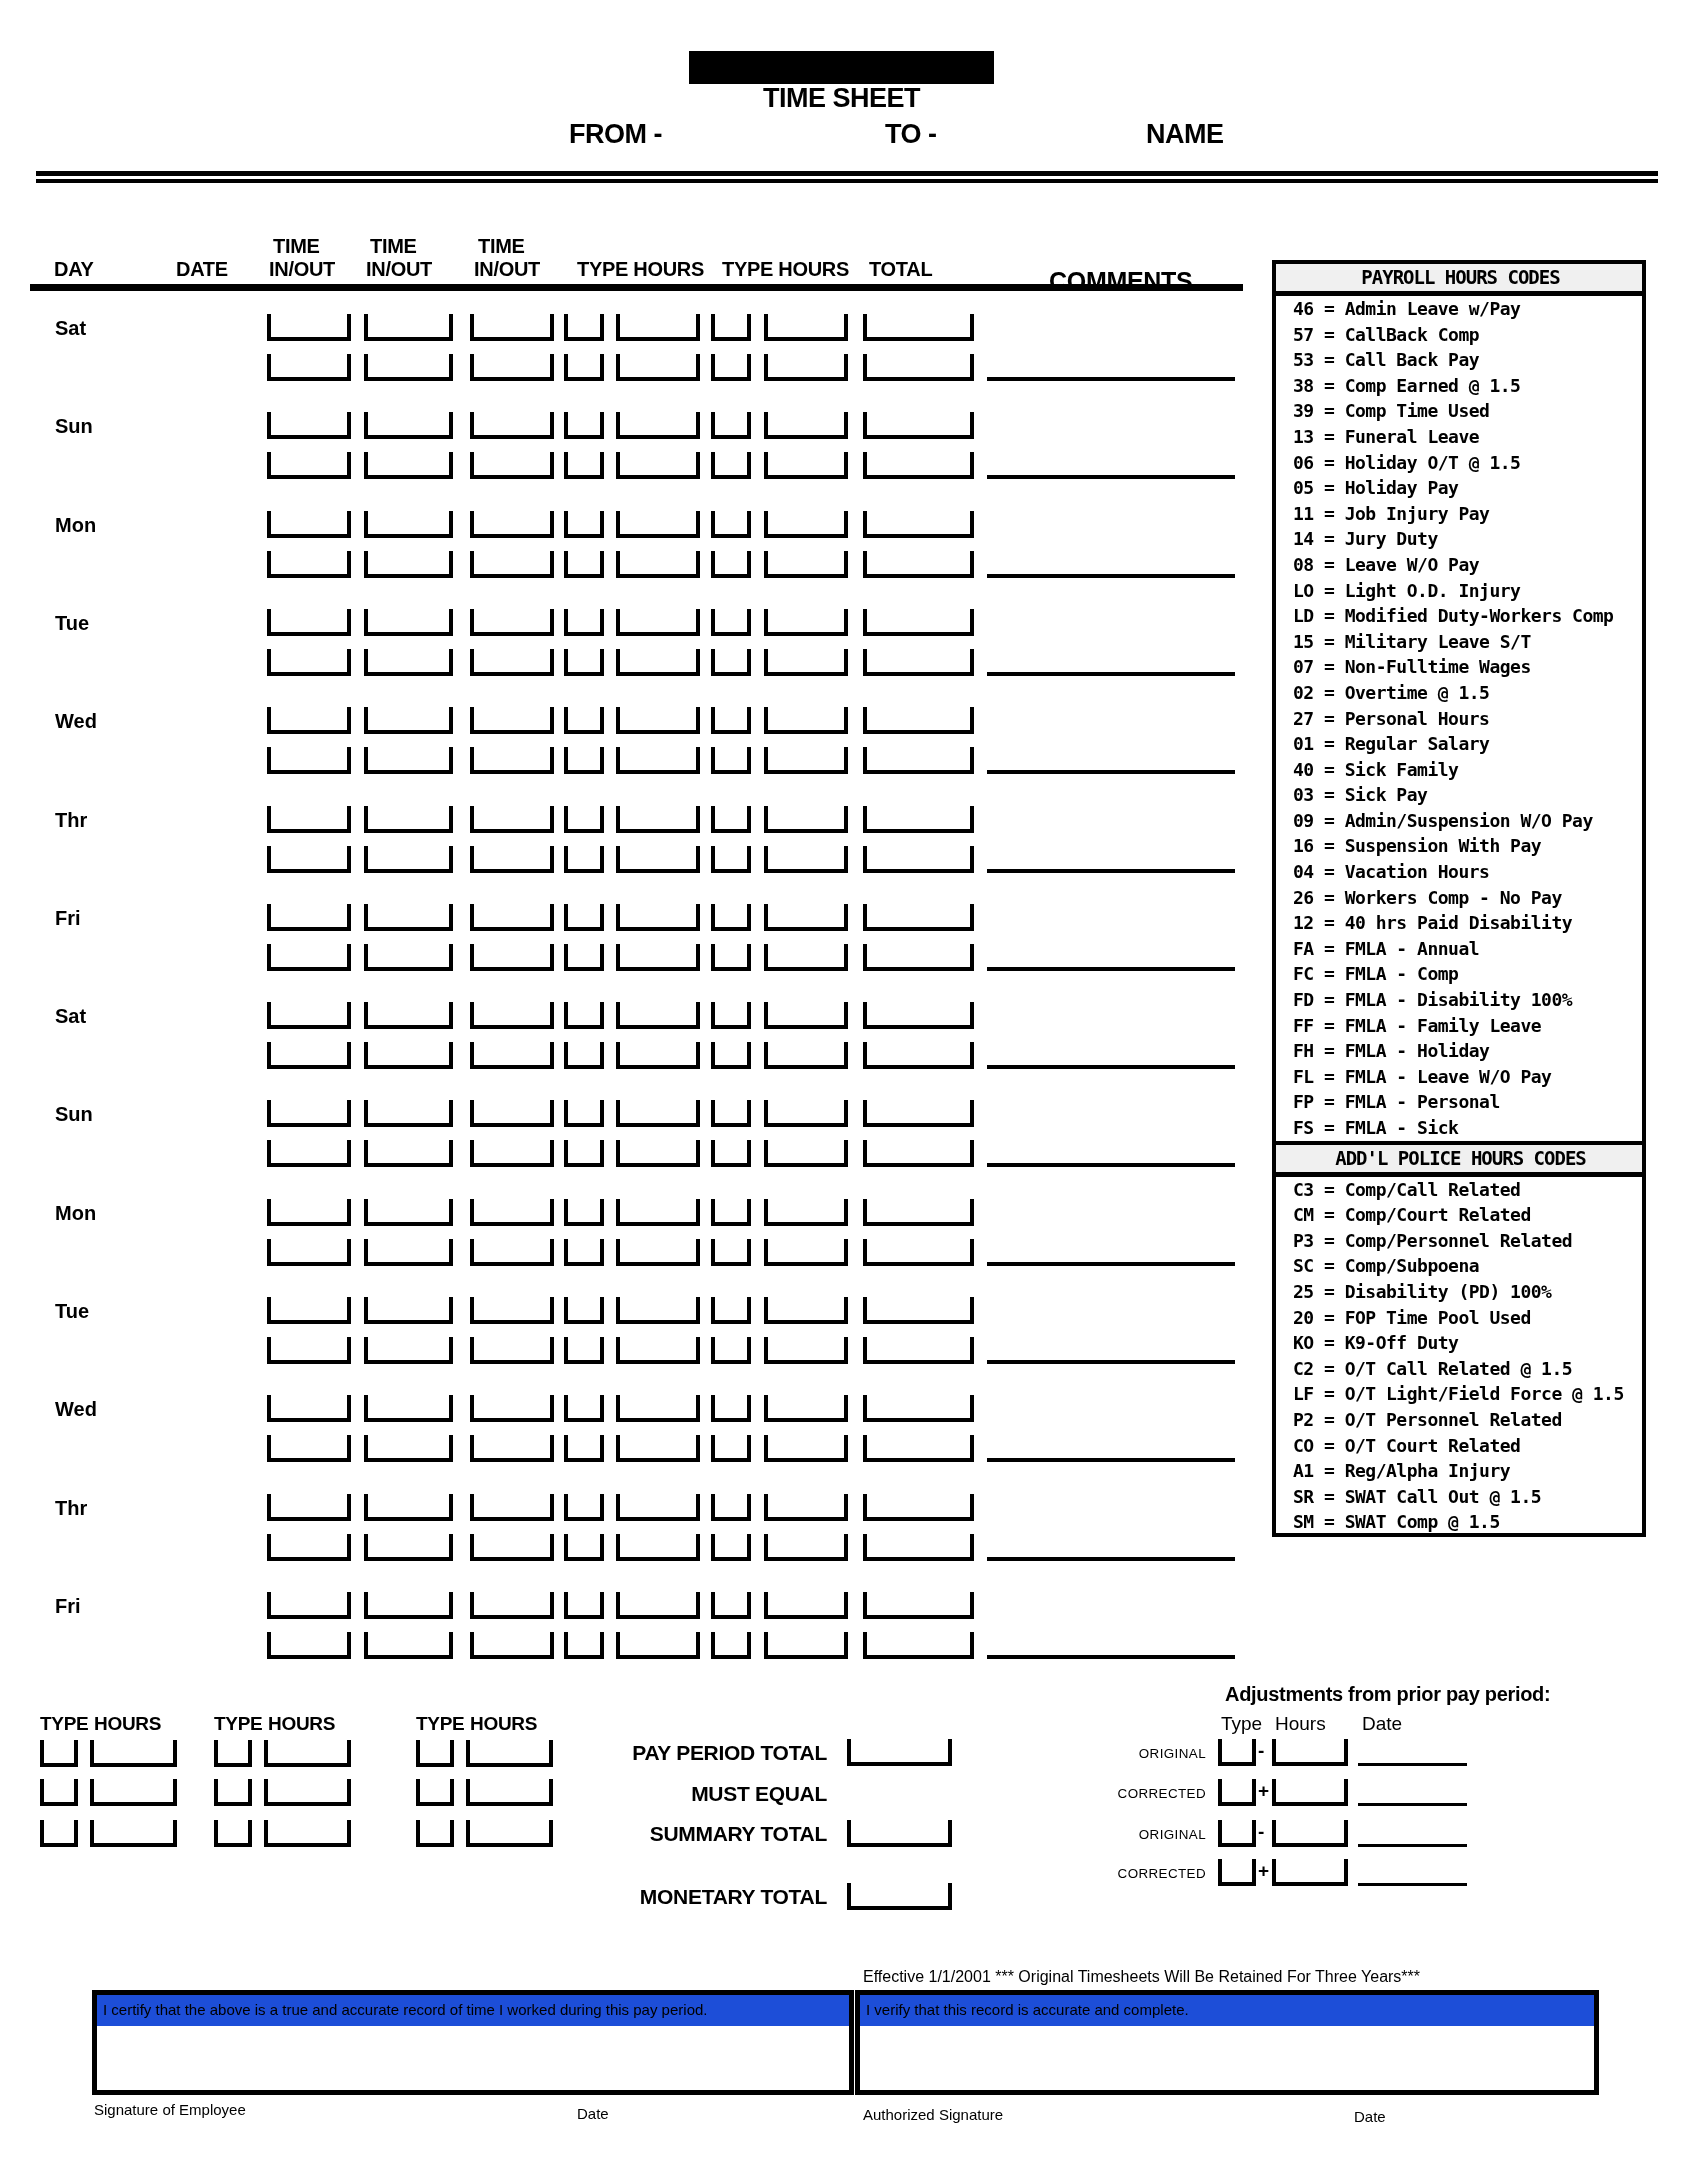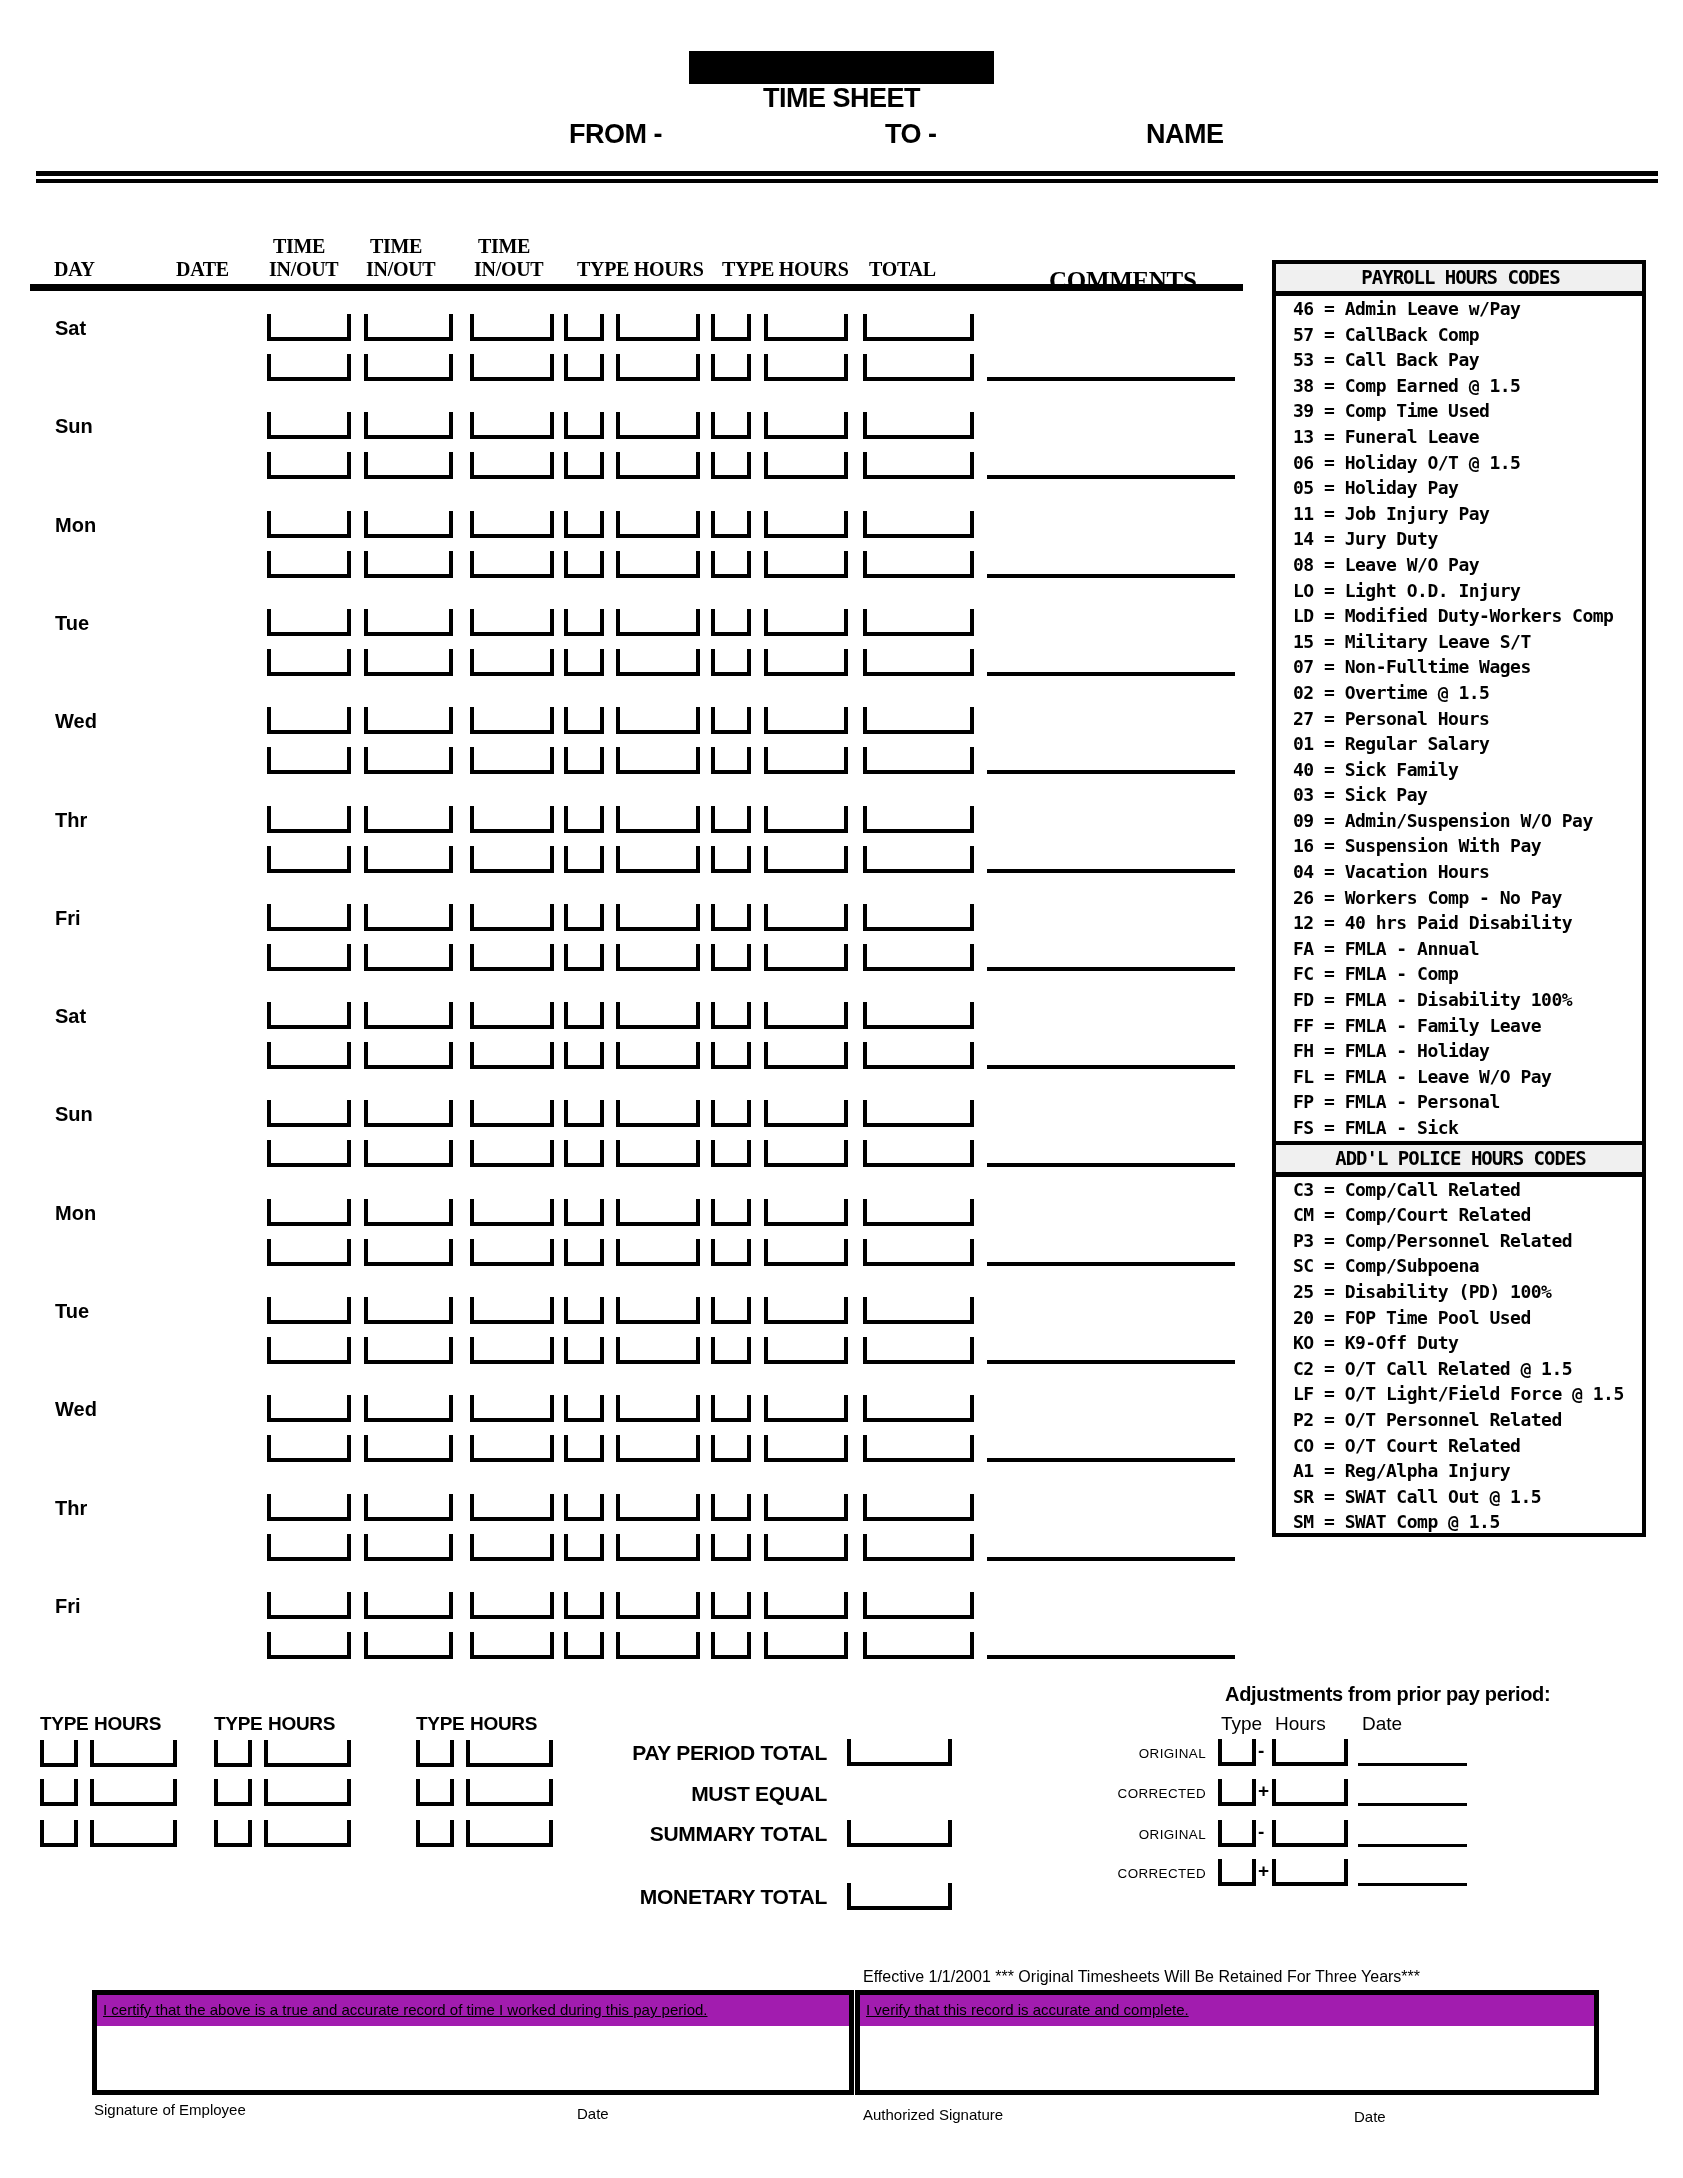--- a/index.html
+++ b/index.html
@@ -13,21 +13,21 @@
   
   .redacted-bar { left:689px; top:51px; width:305px; height:33px; background:#000; }
   .sheet-title { left:683px; top:83px; width:317px; text-align:center;
     font-weight:bold; font-size:27px; letter-spacing:-0.5px; }
   .hdr-label { top:119px; font-weight:bold; font-size:27px; letter-spacing:-0.5px; }
   #from-label { left:569px; } #to-label { left:885px; } #name-label { left:1146px; }
   .rule-a { left:36px; top:171px; width:1622px; height:5px; background:#000; }
   .rule-b { left:36px; top:179px; width:1622px; height:4px; background:#000; }
 
   
-  .col-head { font-weight:bold; font-size:20px; letter-spacing:-0.3px; white-space:nowrap;font-family:Liberation Serif, serif; }
+  .col-head { font-weight:bold; font-size:20px; letter-spacing:-0.3px; white-space:nowrap; }
   .head-rule { left:30px; top:284px; width:1213px; height:7px; background:#000; }
 
   
   .day-block { position:absolute; left:0; width:1399px; height:98px; }
   .day-label { position:absolute; left:55px; top:3px; font-weight:bold; font-size:20px; }
   .orow { position:absolute; left:0; width:1683px; height:27px; }
   .r1 { top:0; } .r2 { top:40px; }
   .obox { position:absolute; top:0; height:27px; box-sizing:border-box;
     border-left:4px solid #000; border-right:4px solid #000; border-bottom:4px solid #000; }
   .c1 { left:267px; width:84px; } .c2 { left:364px; width:89px; }
@@ -71,22 +71,22 @@
   .adj-hours-box { left:1272px; width:76px; }
   .adj-date-line { position:absolute; left:1358px; width:109px; top:24px; height:0;
     border-bottom:3px solid #000; }
 
   
   .effective-note { left:863px; top:1968px; font-size:16px; white-space:nowrap; }
   .cert-box { position:absolute; top:1990px; height:105px; border:5px solid #000;
     box-sizing:border-box; background:#fff; }
   #cert-left { left:92px; width:762px; }
   #cert-right { left:855px; width:744px; }
-  .cert-strip { background:#a21caf; height:31px; box-sizing:border-box;
-    padding:6px 0 0 6px; font-size:15px; white-space:nowrap; overflow:hidden;text-decoration:underline; }
+  .cert-strip { background:#1d4ed8; height:31px; box-sizing:border-box;
+    padding:6px 0 0 6px; font-size:15px; white-space:nowrap; overflow:hidden; }
   .sig-label { position:absolute; font-size:15px; white-space:nowrap; }
 </style>
 </head>
 <body>
 
 <div class="abs redacted-bar"></div>
 <div class="abs sheet-title">TIME SHEET</div>
 <div class="abs hdr-label" id="from-label">FROM -</div>
 <div class="abs hdr-label" id="to-label">TO -</div>
 <div class="abs hdr-label" id="name-label">NAME</div>

